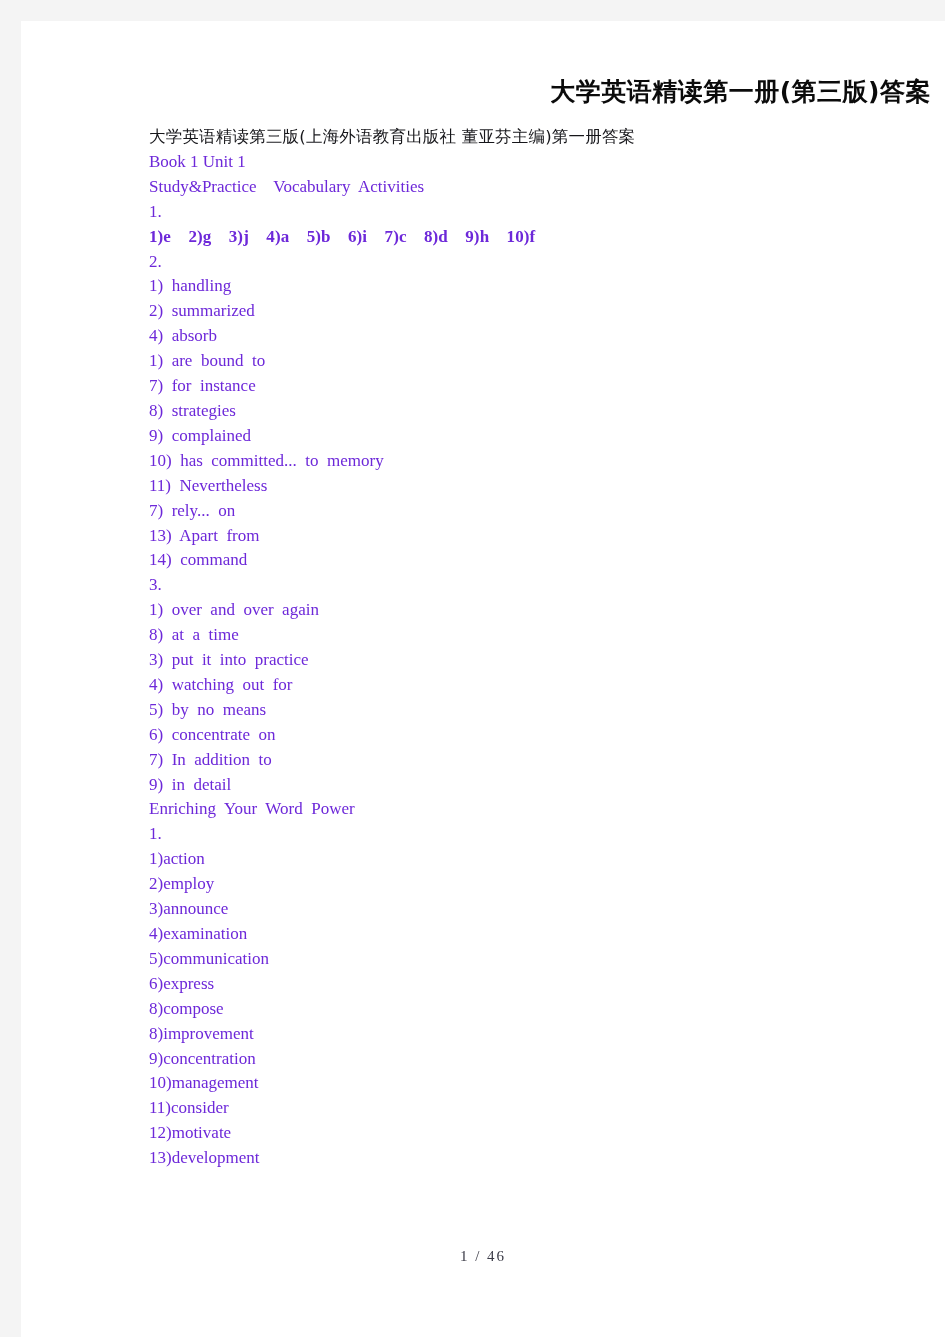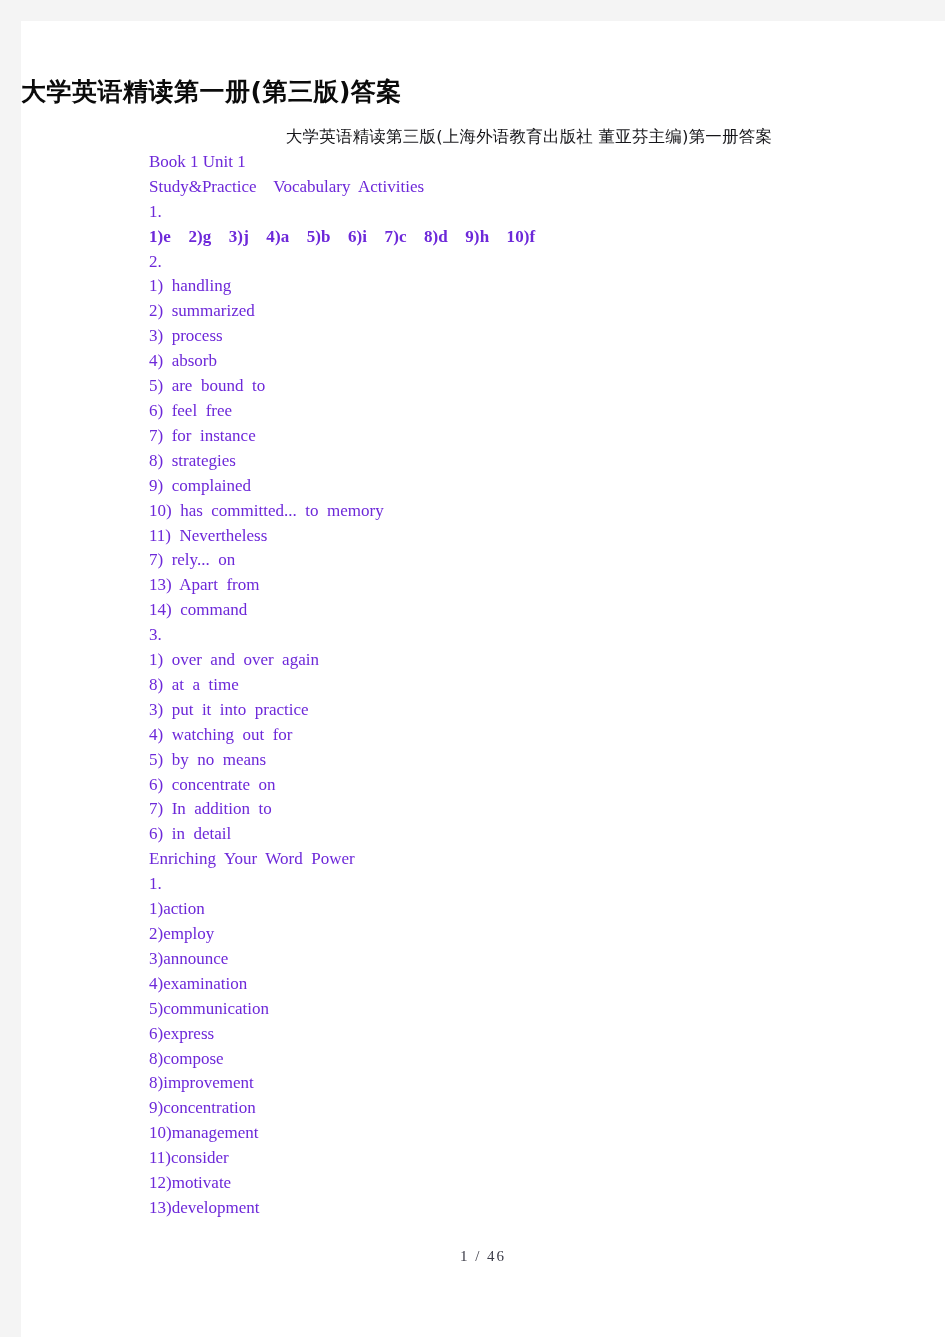--- a/index.html
+++ b/index.html
@@ -38,21 +38,22 @@
     width: 924px;
     height: 1316px;
     background: #ffffff;
   }
 
   .doc-title {
     position: absolute;
     top: 54px;
     left: 0;
     width: 924px;
-    text-align: left;
+    text-align: right;
+    padding-right: 14px;
     box-sizing: border-box;
     font-family: "DejaVu Sans", "Liberation Sans", sans-serif;
     font-weight: bold;
     font-size: 25px;
     letter-spacing: 0.5px;
     color: #0b0b0b;
     white-space: nowrap;
   }
 
   .body-col {
@@ -68,21 +69,20 @@
     line-height: 24.9px;
     color: #6d28d9;
     white-space: pre;
   }
 
   .line.cjk {
     font-family: "DejaVu Sans", "Liberation Sans", sans-serif;
     font-size: 16.5px;
     letter-spacing: 0.2px;
     color: #16161a;
-    text-align: center;
   }
 
   .line.tight { letter-spacing: 0.1px; font-weight: bold; }
 
   .footer {
     position: absolute;
     top: 1227px;
     left: 0;
     width: 924px;
     text-align: center;
@@ -110,43 +110,41 @@
 
     <div class="line">Book 1 Unit 1</div>
 
     <div class="line">Study&amp;Practice    Vocabulary  Activities</div>
     <div class="line">1.</div>
     <div class="line tight">1)e    2)g    3)j    4)a    5)b    6)i    7)c    8)d    9)h    10)f</div>
     <div class="line">2.</div>
 
     <div class="line">1)  handling</div>
     <div class="line">2)  summarized</div>
-    <div class="line">3)  process</div>
     <div class="line">4)  absorb</div>
-    <div class="line">5)  are  bound  to</div>
-    <div class="line">6)  feel  free</div>
+    <div class="line">1)  are  bound  to</div>
     <div class="line">7)  for  instance</div>
     <div class="line">8)  strategies</div>
     <div class="line">9)  complained</div>
     <div class="line">10)  has  committed...  to  memory</div>
     <div class="line">11)  Nevertheless</div>
     <div class="line">7)  rely...  on</div>
     <div class="line">13)  Apart  from</div>
     <div class="line">14)  command</div>
 
     <div class="line">3.</div>
 
     <div class="line">1)  over  and  over  again</div>
     <div class="line">8)  at  a  time</div>
     <div class="line">3)  put  it  into  practice</div>
     <div class="line">4)  watching  out  for</div>
     <div class="line">5)  by  no  means</div>
     <div class="line">6)  concentrate  on</div>
     <div class="line">7)  In  addition  to</div>
-    <div class="line">6)  in  detail</div>
+    <div class="line">9)  in  detail</div>
 
     <div class="line">Enriching  Your  Word  Power</div>
     <div class="line">1.</div>
 
     <div class="line">1)action</div>
     <div class="line">2)employ</div>
     <div class="line">3)announce</div>
     <div class="line">4)examination</div>
     <div class="line">5)communication</div>
     <div class="line">6)express</div>

